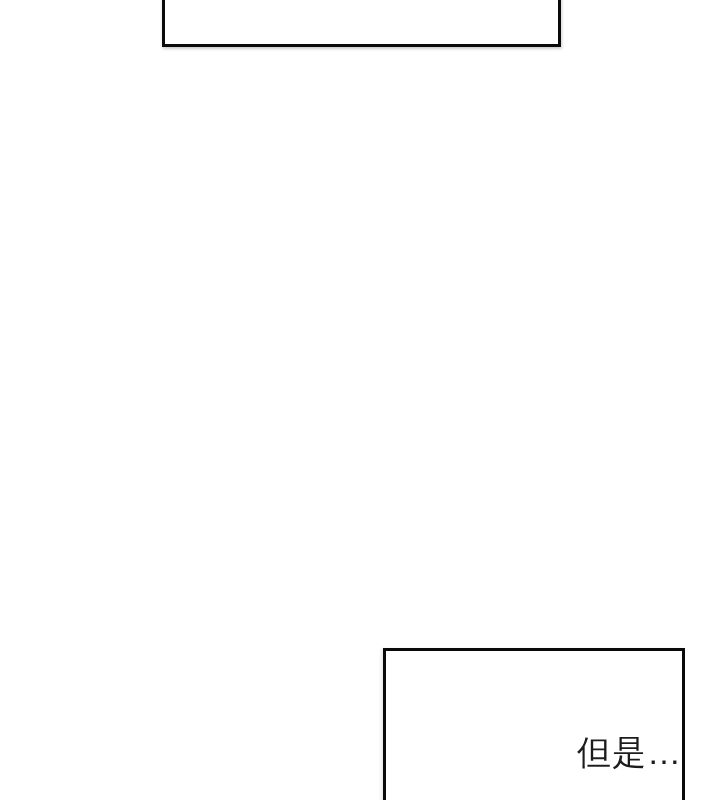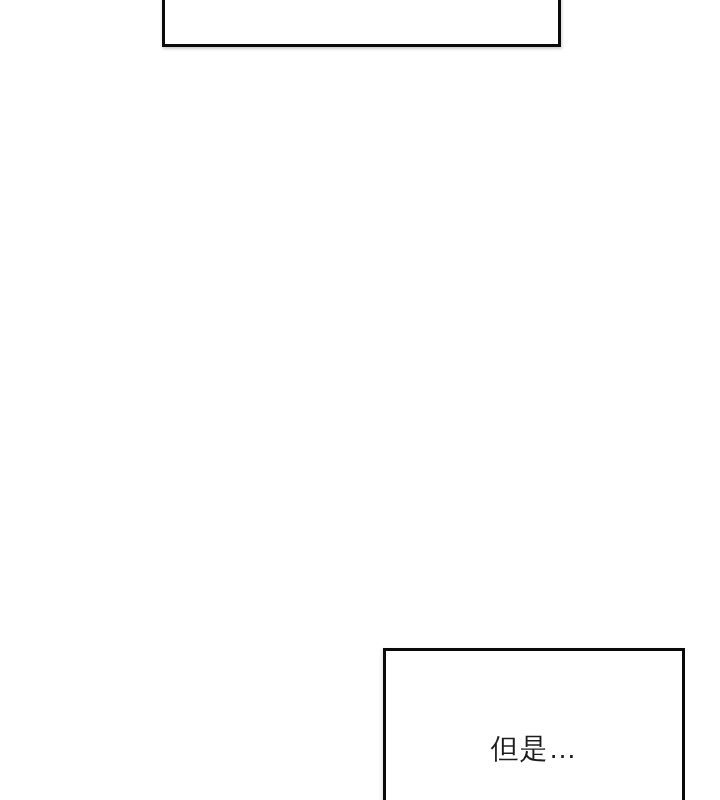--- a/index.html
+++ b/index.html
@@ -39,22 +39,22 @@
     top: 648px;
     width: 302px;
     height: 170px;  
     box-shadow: -2px 1px 3px rgba(0,0,0,0.10);
   }
   .caption {
     position: absolute;
     top: 84px;
     left: 0;
     right: 0;
-    text-align: center;
-    font-size: 28px;
+    text-align: right;
+    font-size: 34px;
     font-weight: 500;
     letter-spacing: 1px;
     color: var(--caption-text);
     line-height: 1;
     white-space: nowrap;
   }
 </style>
 </head>
 <body>
 

